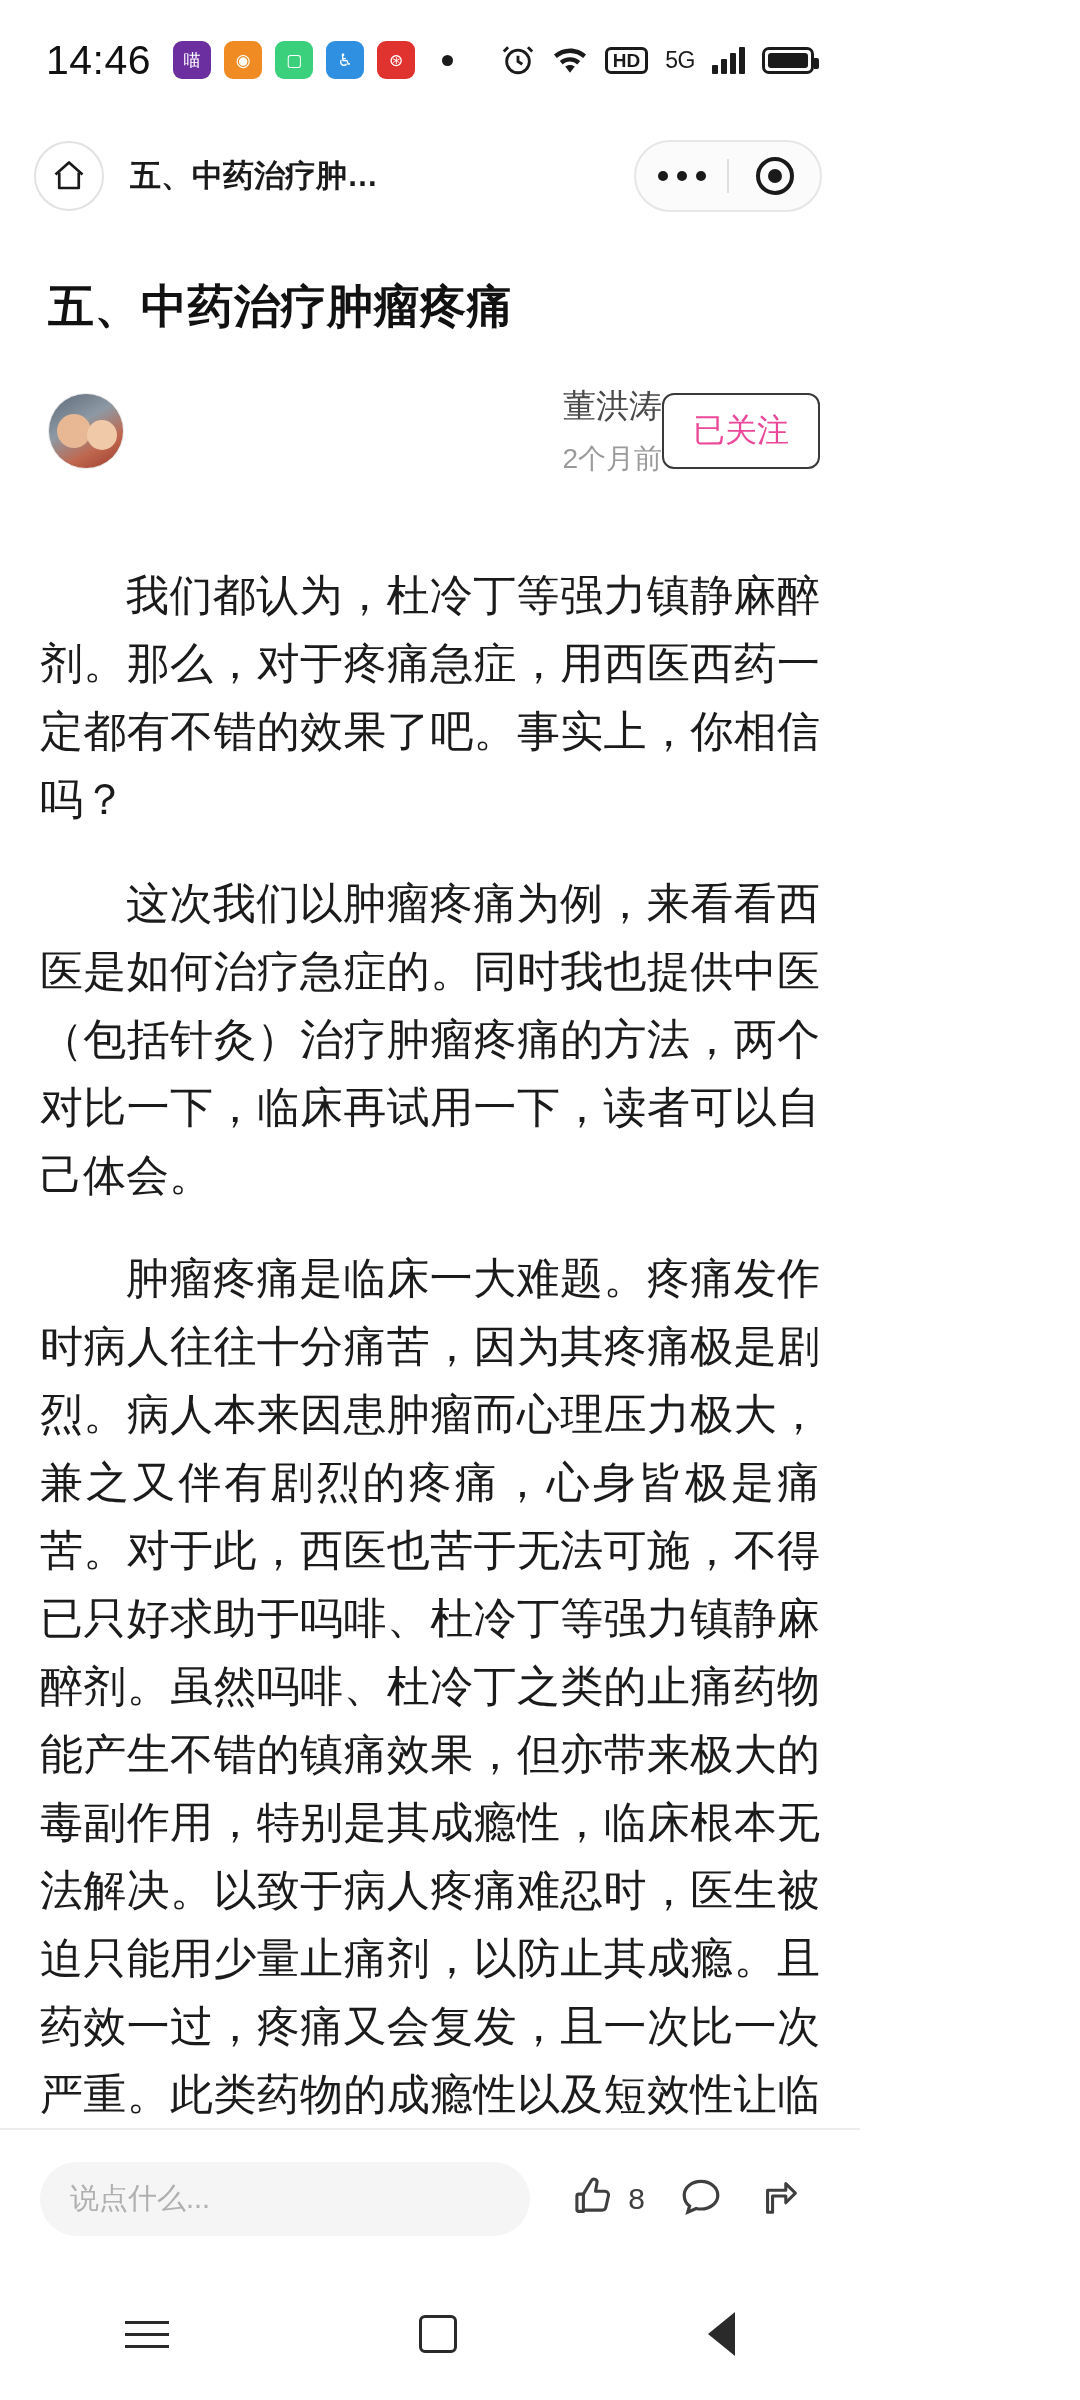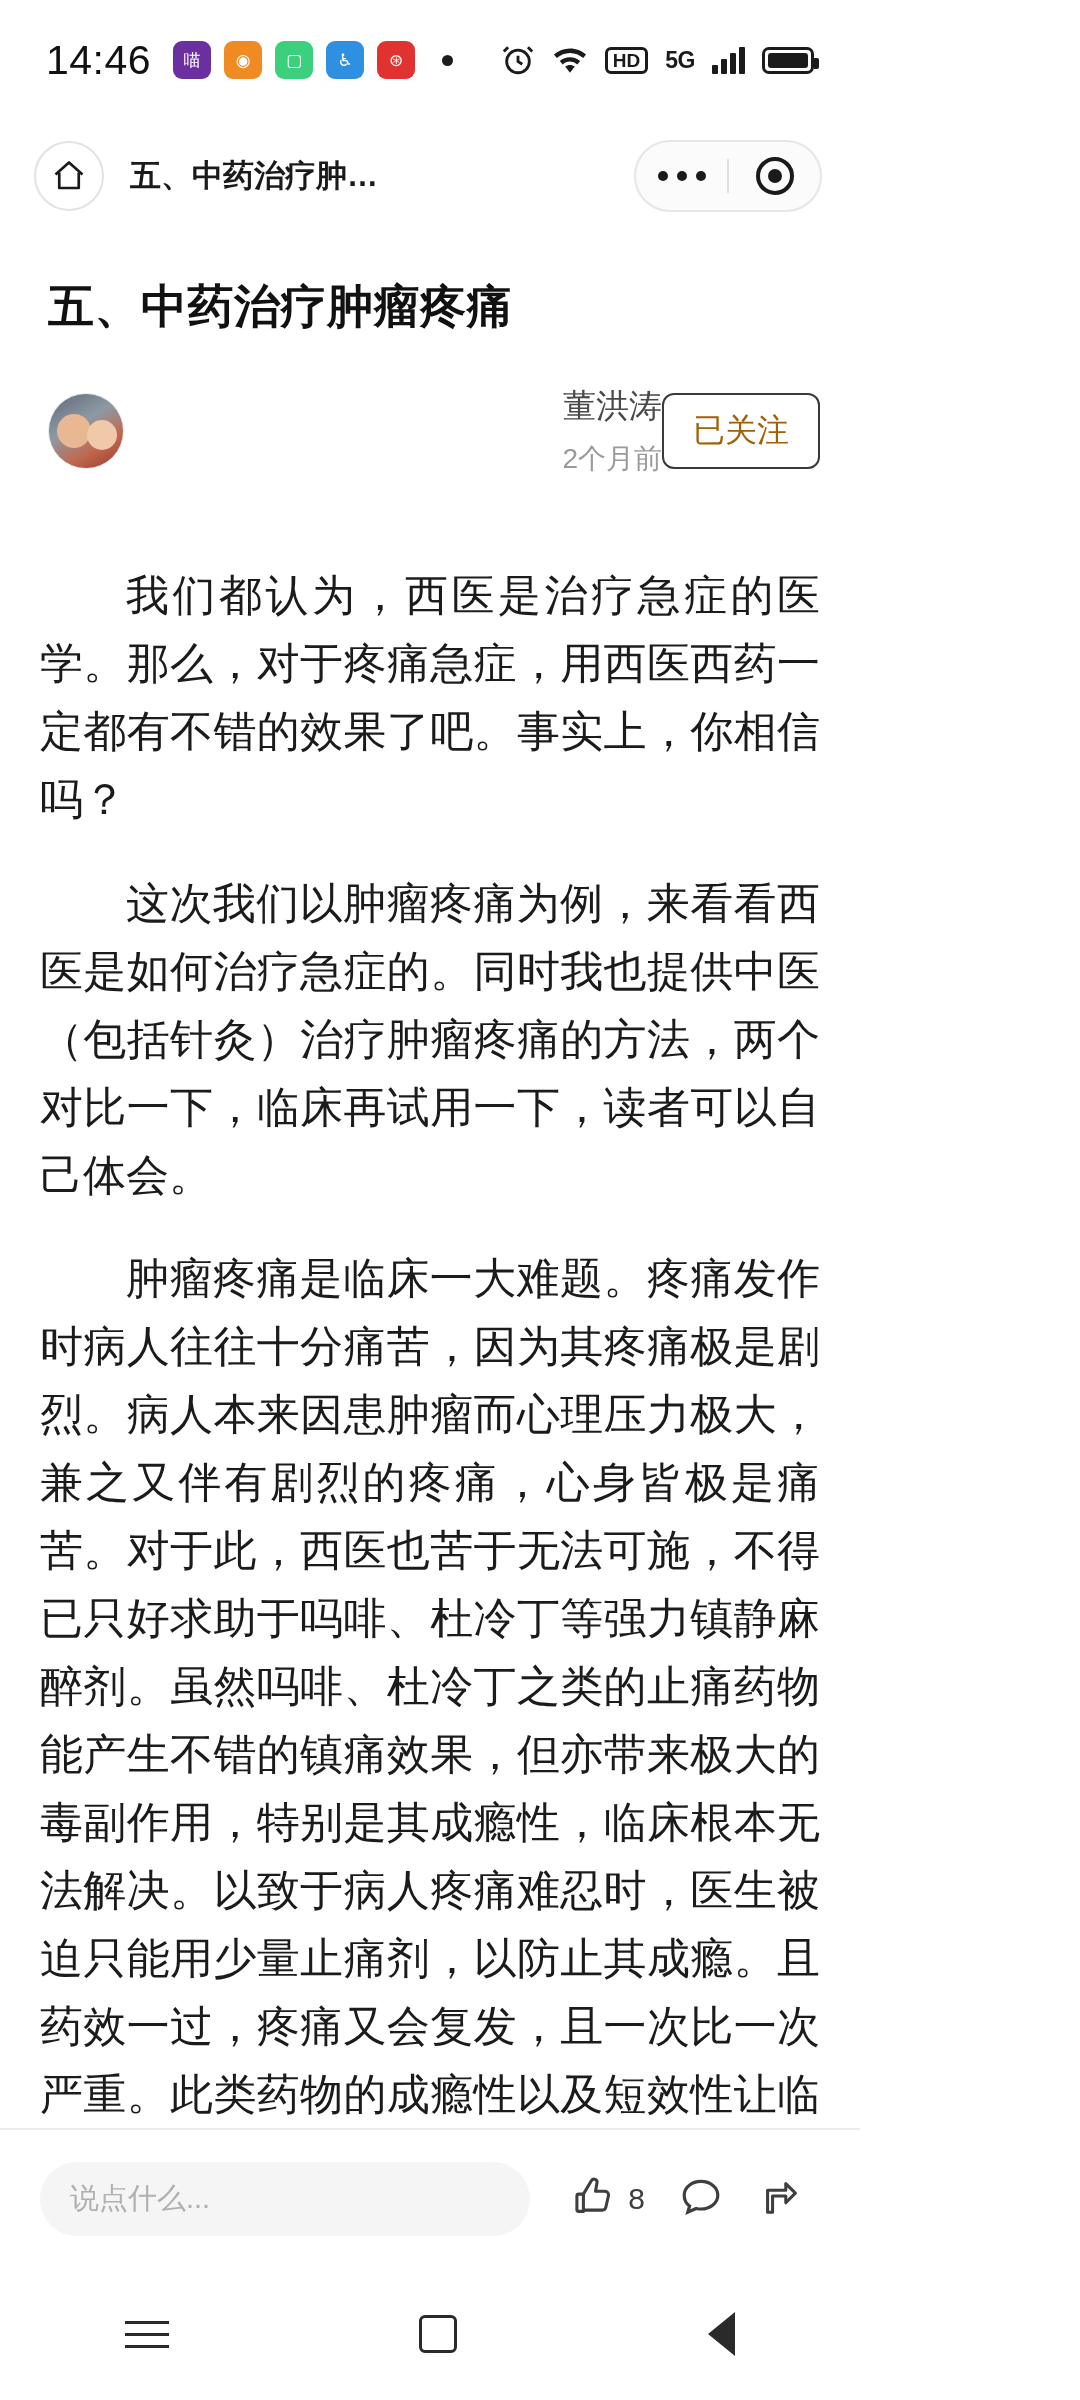--- a/index.html
+++ b/index.html
@@ -56,21 +56,21 @@
   .hd-box {
     border: 3px solid #1b1b1b;
     border-radius: 6px;
     font-size: 19px;
     font-weight: 700;
     padding: 1px 5px;
     line-height: 1;
     color:#1b1b1b;
   }
   .fiveg {
-    font-size: 23px; font-weight: 700; color:#1b1b1b; line-height:1;
+    font-size: 23px; font-weight: 400; color:#1b1b1b; line-height:1;
     letter-spacing:-0.5px;
   }
   .sig-bars { display:flex; align-items:flex-end; gap:3px; height:28px; }
   .sig-bars i { width:6px; background:#1b1b1b; border-radius:1px; display:block; }
   .battery {
     width: 52px; height: 27px;
     border: 3px solid #1b1b1b;
     border-radius: 7px;
     position: relative;
     display:flex; align-items:center;
@@ -179,21 +179,21 @@
     font-size: 28px;
     color: #9a9a9a;
     margin-top: 11px;
   }
   .follow-btn {
     width: 158px; height: 76px;
     border: 2px solid #3a3a3a;
     border-radius: 12px;
     display:flex; align-items:center; justify-content:center;
     font-size: 32px;
-    color: #a16207;
+    color: #ec4899;
     flex:0 0 auto;
     background:#fff;
   }
   .body {
     margin-top: 84px;
   }
   .body p {
     font-size: 43px;
     line-height: 1.58;
     color: #1b1b1b;
@@ -335,21 +335,21 @@
           <span class="f2"></span>
       </div>
       <div class="author-meta">
         <div class="author-name">董洪涛</div>
         <div class="author-date">2个月前</div>
       </div>
       <div class="follow-btn">已关注</div>
     </div>
 
     <div class="body">
-      <p>我们都认为，西医是治疗急症的医学。那么，对于疼痛急症，用西医西药一定都有不错的效果了吧。事实上，你相信吗？</p>
+      <p>我们都认为，杜冷丁等强力镇静麻醉剂。那么，对于疼痛急症，用西医西药一定都有不错的效果了吧。事实上，你相信吗？</p>
       <p>这次我们以肿瘤疼痛为例，来看看西医是如何治疗急症的。同时我也提供中医（包括针灸）治疗肿瘤疼痛的方法，两个对比一下，临床再试用一下，读者可以自己体会。</p>
       <p>肿瘤疼痛是临床一大难题。疼痛发作时病人往往十分痛苦，因为其疼痛极是剧烈。病人本来因患肿瘤而心理压力极大，兼之又伴有剧烈的疼痛，心身皆极是痛苦。对于此，西医也苦于无法可施，不得已只好求助于吗啡、杜冷丁等强力镇静麻醉剂。虽然吗啡、杜冷丁之类的止痛药物能产生不错的镇痛效果，但亦带来极大的毒副作用，特别是其成瘾性，临床根本无法解决。以致于病人疼痛难忍时，医生被迫只能用少量止痛剂，以防止其成瘾。且药效一过，疼痛又会复发，且一次比一次严重。此类药物的成瘾性以及短效性让临床医生颇伤脑</p>
     </div>
   </div>
 
   <div class="bottom-bar">
     <div class="comment-input">说点什么...</div>
     <div class="bottom-actions">
       <div class="act">
         <span>

